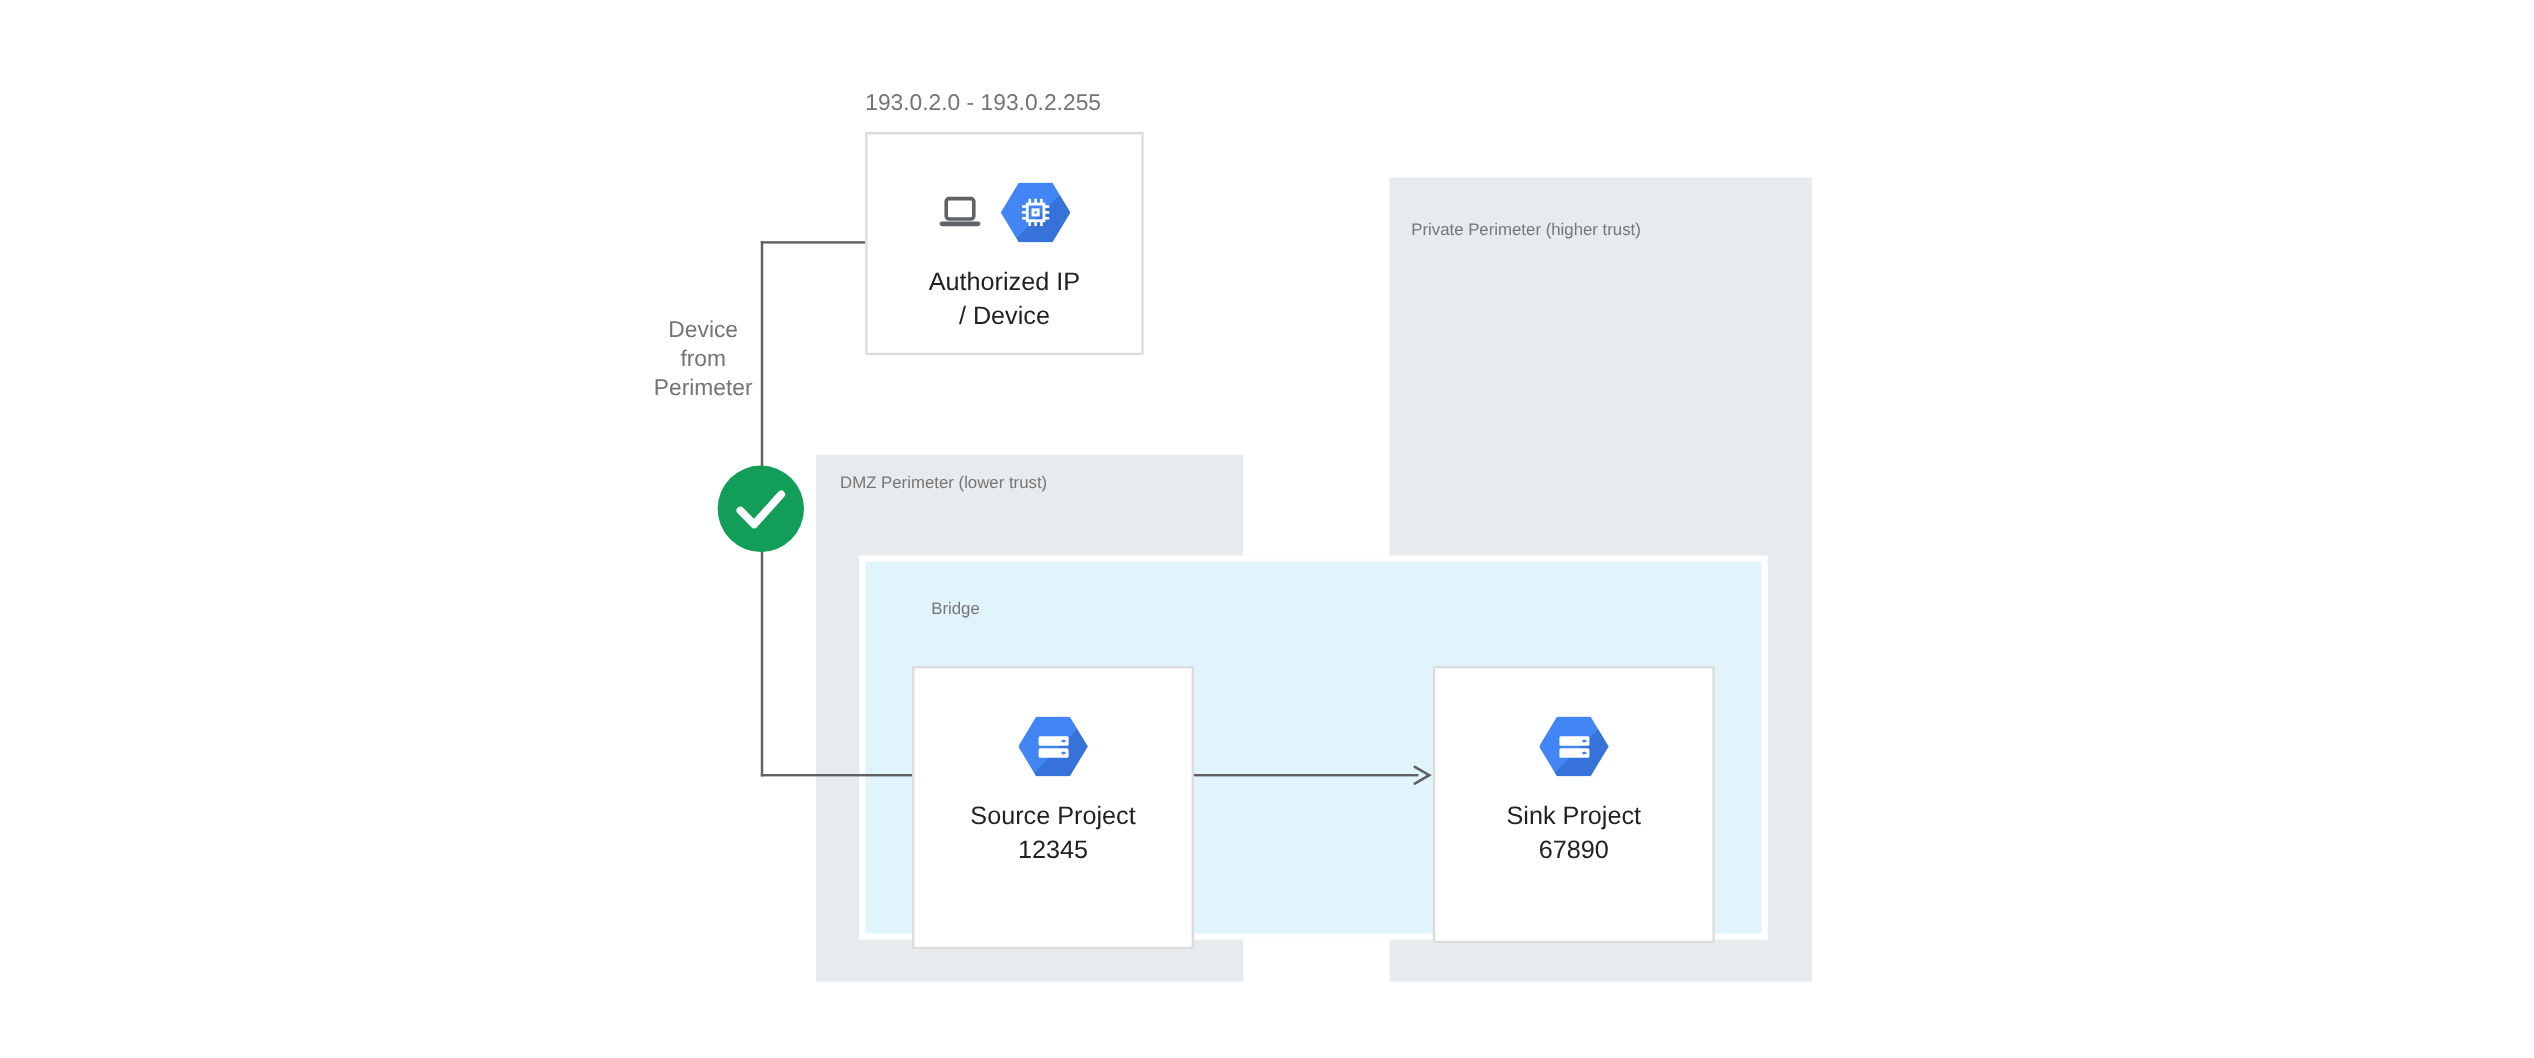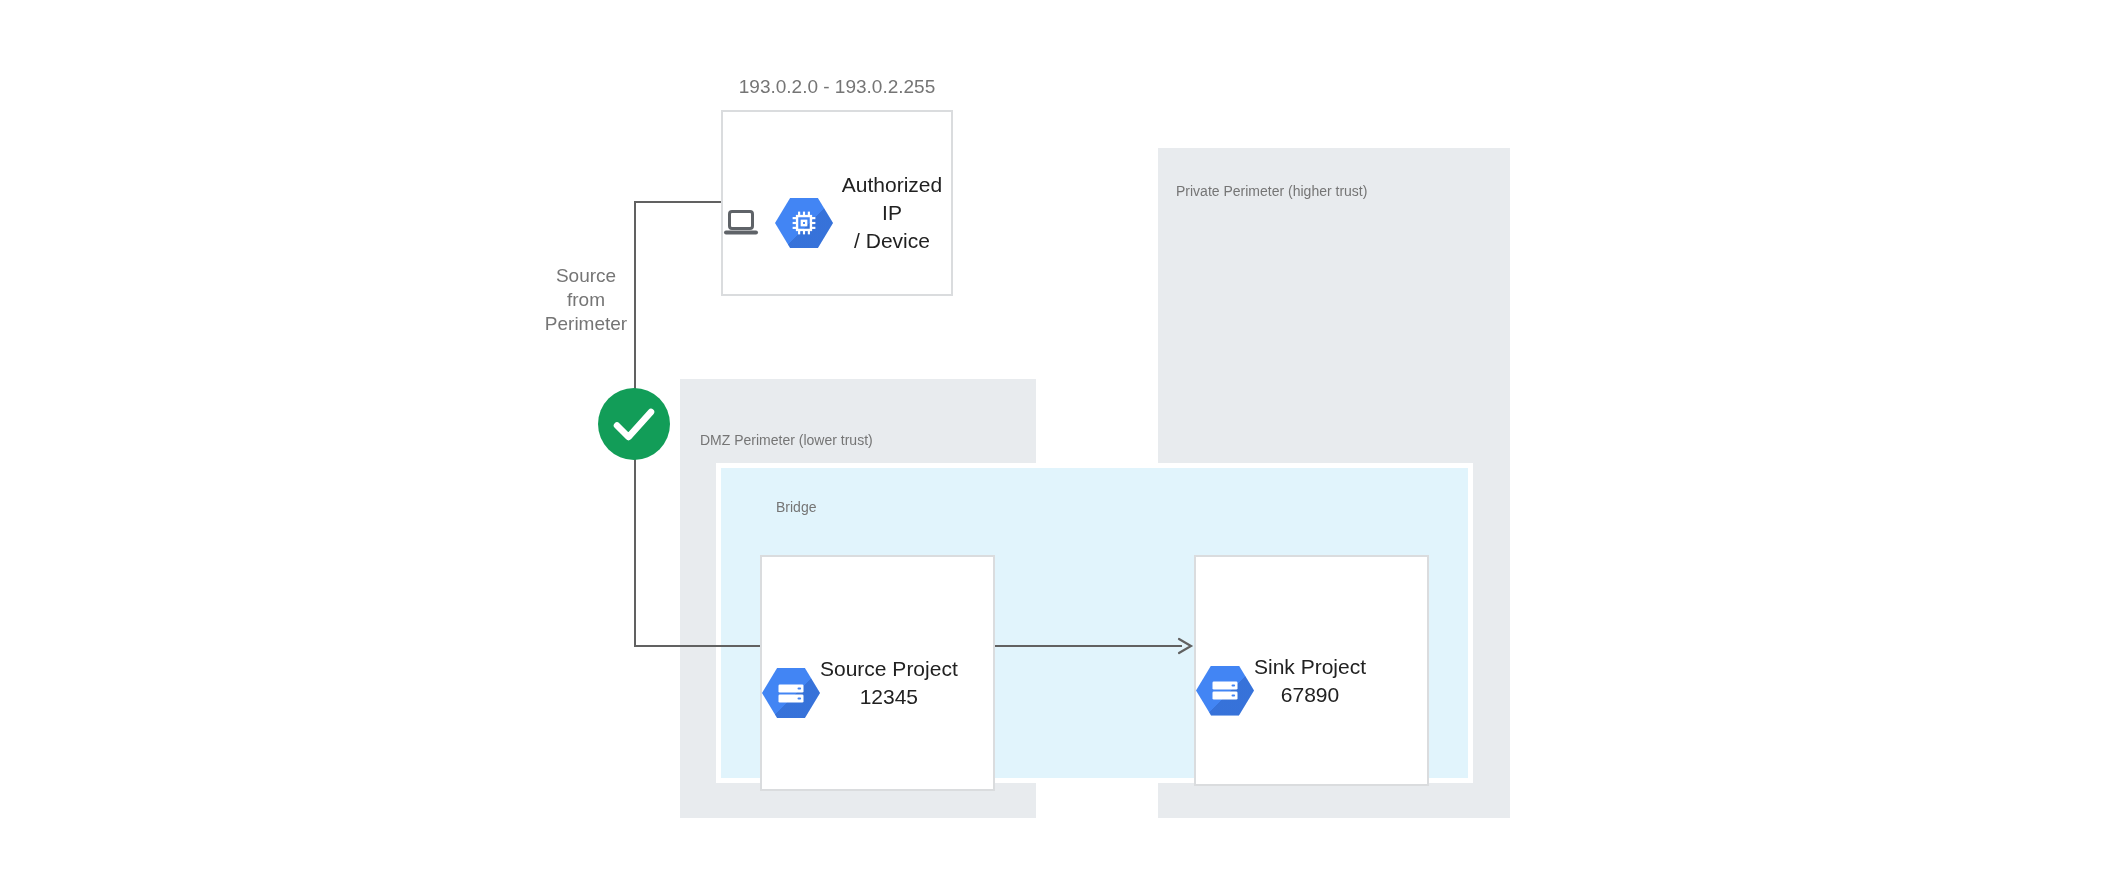--- a/index.html
+++ b/index.html
@@ -7,73 +7,73 @@
   #canvas{position:relative;width:2112px;height:882px;background:#fff;overflow:hidden;}
 
   
   .perimeter{position:absolute;background:#E8EBEE;z-index:1;}
   .perimeter-label{position:absolute;font-size:14px;color:#757575;white-space:nowrap;z-index:3;}
   .bridge{position:absolute;left:716px;top:463px;width:757px;height:320px;
           background:#E1F4FC;border:5px solid #FFFFFF;box-sizing:border-box;z-index:2;}
 
   
   .node{position:absolute;background:#FFFFFF;border:2px solid #DADCDE;box-sizing:border-box;
-        display:flex;flex-direction:row;align-items:center;z-index:6;}
+        display:flex;flex-direction:column;align-items:center;z-index:6;}
   .node-text{margin-top:20px;text-align:center;font-size:21px;line-height:28px;color:#212121;}
   .icon-row{display:flex;align-items:center;gap:16px;margin-top:40px;}
 
   
   .hex{position:relative;width:58px;height:50px;background:#4285F4;
        clip-path:polygon(26% 0%,74% 0%,100% 50%,74% 100%,26% 100%,0% 50%);
        display:flex;align-items:center;justify-content:center;flex:0 0 auto;}
   .hex::after{content:"";position:absolute;inset:0;
        background:linear-gradient(135deg,transparent 55%,rgba(21,58,138,0.25) 55%);}
   .hex svg{position:relative;z-index:1;}
 
   
   .line{position:absolute;background:#616161;z-index:4;}
 
   
   .check-circle{position:absolute;left:598px;top:388px;width:72px;height:72px;border-radius:50%;
        background:#129D58;z-index:7;display:flex;align-items:center;justify-content:center;}
 
   
-  .ip-label{position:absolute;left:721px;top:76px;width:232px;text-align:center;
+  .ip-label{position:absolute;left:721px;top:76px;width:232px;
        font-size:19px;color:#757575;white-space:nowrap;z-index:3;}
   .access-label{position:absolute;left:536px;top:264px;width:100px;text-align:center;
        font-size:19px;line-height:24px;color:#757575;z-index:3;}
 
   .arrowhead{position:absolute;left:1176px;top:636px;z-index:5;}
 </style>
 </head>
 <body>
 
 <div id="canvas">
 
   <div class="perimeter" style="left:1158px;top:148px;width:352px;height:670px;"></div>
   <div class="perimeter-label" style="left:1176px;top:183px;">Private Perimeter (higher trust)</div>
 
   <div class="perimeter" style="left:680px;top:379px;width:356px;height:439px;"></div>
-  <div class="perimeter-label" style="left:700px;top:432px;text-align:center;">DMZ Perimeter (lower trust)</div>
+  <div class="perimeter-label" style="left:700px;top:394px;text-align:center;">DMZ Perimeter (lower trust)</div>
 
   <div class="bridge"></div>
   <div class="perimeter-label" style="left:776px;top:499px;">Bridge</div>
 
   <div class="line" style="left:634px;top:201px;width:87px;height:2px;"></div>
   <div class="line" style="left:634px;top:201px;width:2px;height:446px;"></div>
   <div class="line" style="left:634px;top:645px;width:126px;height:2px;"></div>
   <div class="line" style="left:995px;top:645px;width:187px;height:2px;"></div>
   <svg class="arrowhead" width="18" height="22" viewBox="0 0 18 22">
     <path d="M3 3 L15 10 L3 17" fill="none" stroke="#616161" stroke-width="2.2" stroke-linecap="round" stroke-linejoin="miter"></path>
   </svg>
 
   <div class="ip-label">193.0.2.0 - 193.0.2.255</div>
 
   <div class="access-label">
-    <span>Source</span><br>
+    <span>Device</span><br>
     <span>from</span><br>
     <span>Perimeter</span>
   </div>
 
   <div class="node" style="left:721px;top:110px;width:232px;height:186px;">
     <div class="icon-row">
       <svg width="36" height="28" viewBox="0 0 36 28">
         <rect x="6.5" y="2.5" width="23" height="17" rx="2.5" fill="none" stroke="#5F6368" stroke-width="3"></rect>
         <rect x="1" y="21.5" width="34" height="4" rx="2" fill="#5F6368"></rect>
       </svg>

